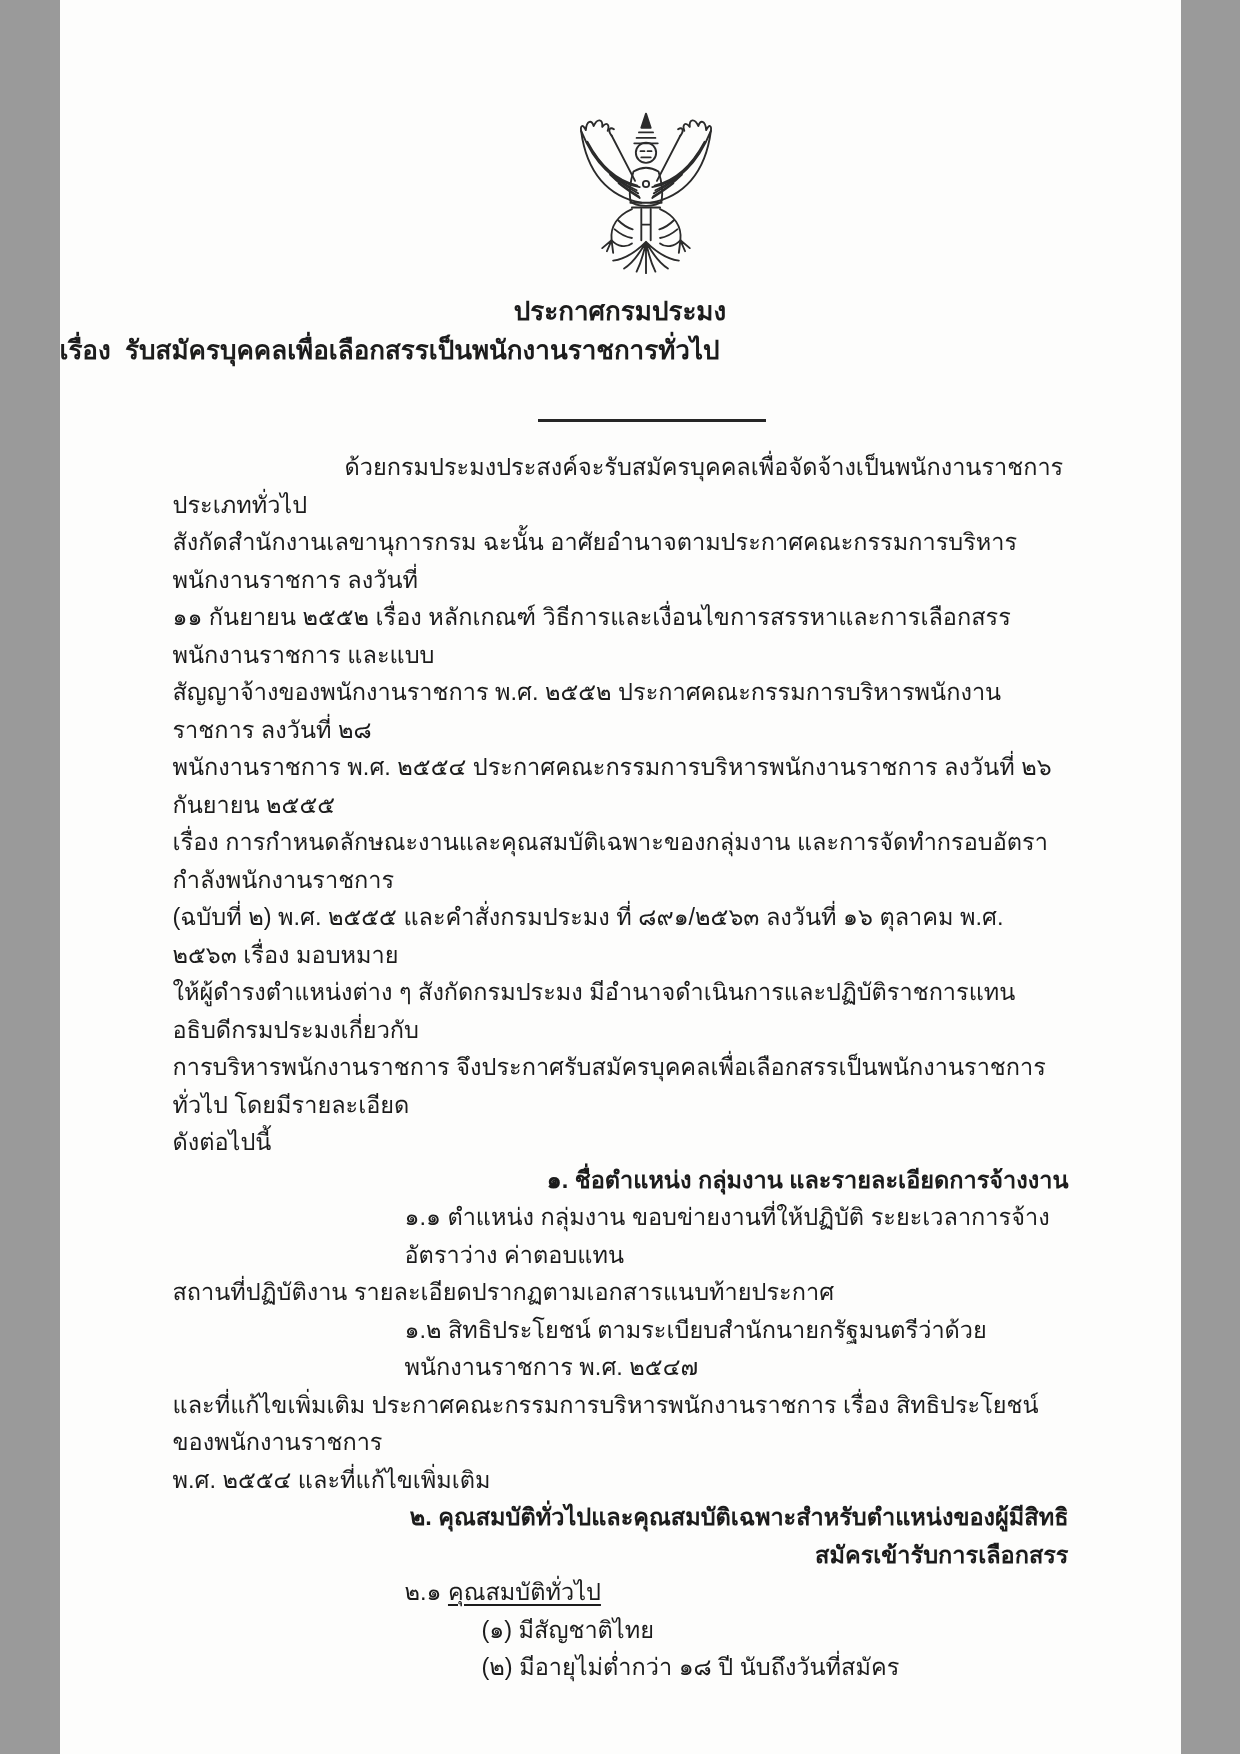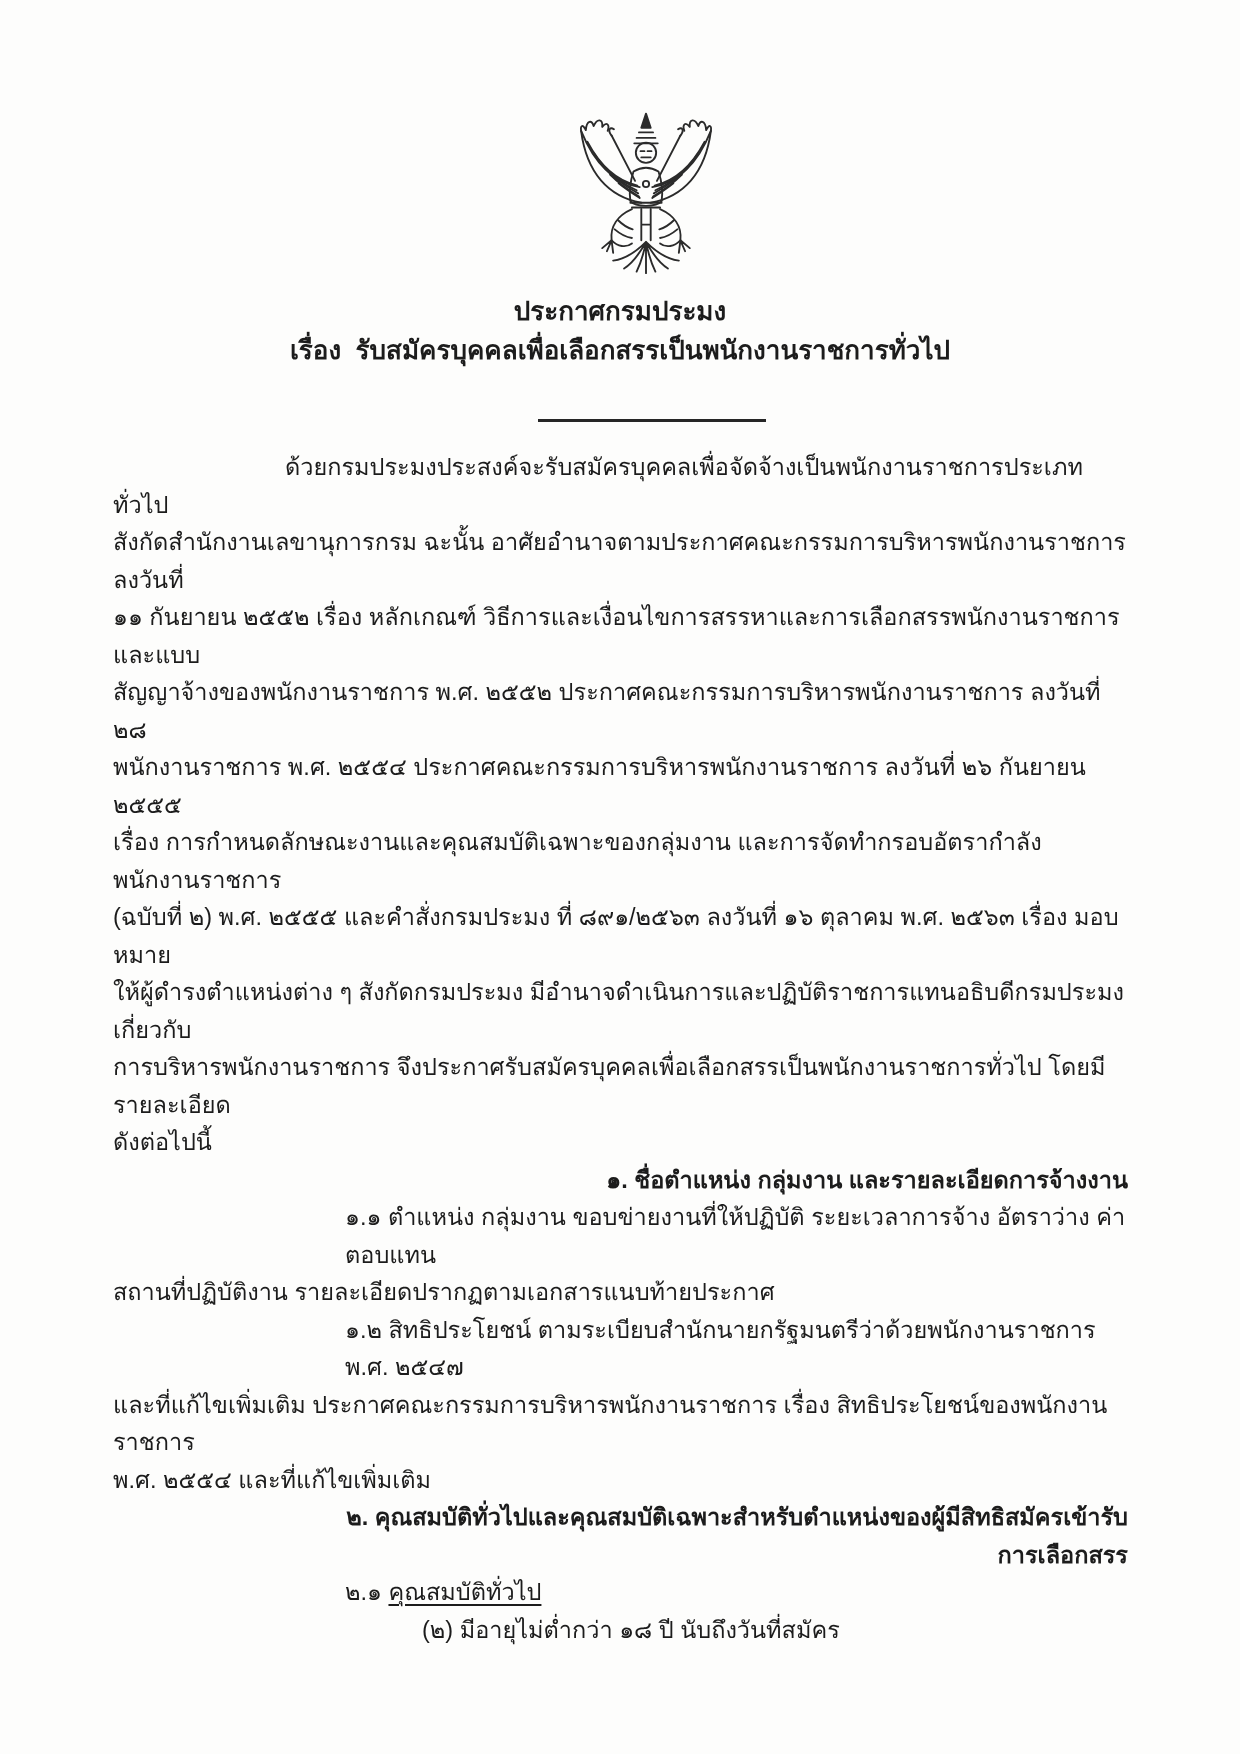--- a/index.html
+++ b/index.html
@@ -1,29 +1,29 @@
 <!DOCTYPE html>
 <html><head>
 <meta charset="utf-8">
 <style>
   html,body{margin:0;padding:0;background:#9a9a9a;}
   .page{
-    width:1240px;height:1754px;margin:0 auto;background:#fdfdfc;
+    width:1121px;height:1754px;margin:0 auto;background:#fdfdfc;
     position:relative;overflow:hidden;color:#1c1c1c;
     font-family:"Liberation Sans", sans-serif;
   }
   .emblem{
     width:172px;height:178px;margin:104px auto 0;position:relative;left:26px;
   }
   .emblem svg{width:100%;height:100%;}
   .doc-title{
     text-align:center;font-size:26px;font-weight:700;line-height:38px;margin-top:10px;
   }
   .doc-subject{
-    text-align:center;font-size:26px;font-weight:700;line-height:38px;margin-top:1px;
+    text-align:left;font-size:26px;font-weight:700;line-height:38px;margin-top:1px;
     white-space:pre-wrap;
   }
   .divider{
     width:228px;height:3px;background:#262626;margin:50px auto 0;position:relative;left:32px;
   }
   .body-text{
     margin:27px 112px 0 113px;font-size:23.5px;line-height:37.5px;
   }
   .ln{white-space:pre-wrap;}
   .p-first{text-indent:172px;}
@@ -112,17 +112,18 @@
     <div class="ln">สถานที่ปฏิบัติงาน รายละเอียดปรากฏตามเอกสารแนบท้ายประกาศ</div>
 
     <div class="ln sub-first">๑.๒ สิทธิประโยชน์ ตามระเบียบสำนักนายกรัฐมนตรีว่าด้วยพนักงานราชการ พ.ศ. ๒๕๔๗</div>
     <div class="ln">และที่แก้ไขเพิ่มเติม ประกาศคณะกรรมการบริหารพนักงานราชการ เรื่อง สิทธิประโยชน์ของพนักงานราชการ</div>
     <div class="ln">พ.ศ. ๒๕๕๔ และที่แก้ไขเพิ่มเติม</div>
 
     <div class="ln sec-heading">๒. คุณสมบัติทั่วไปและคุณสมบัติเฉพาะสำหรับตำแหน่งของผู้มีสิทธิสมัครเข้ารับการเลือกสรร</div>
 
     <div class="ln sub-first"><span>๒.๑ </span><span class="u">คุณสมบัติทั่วไป</span></div>
 
+    <div class="ln q-first">(๑) มีสัญชาติไทย</div>
     <div class="ln q-first">(๒) มีอายุไม่ต่ำกว่า ๑๘ ปี นับถึงวันที่สมัคร</div>
 
   </div>
 
 </div>
 
 </body></html>

